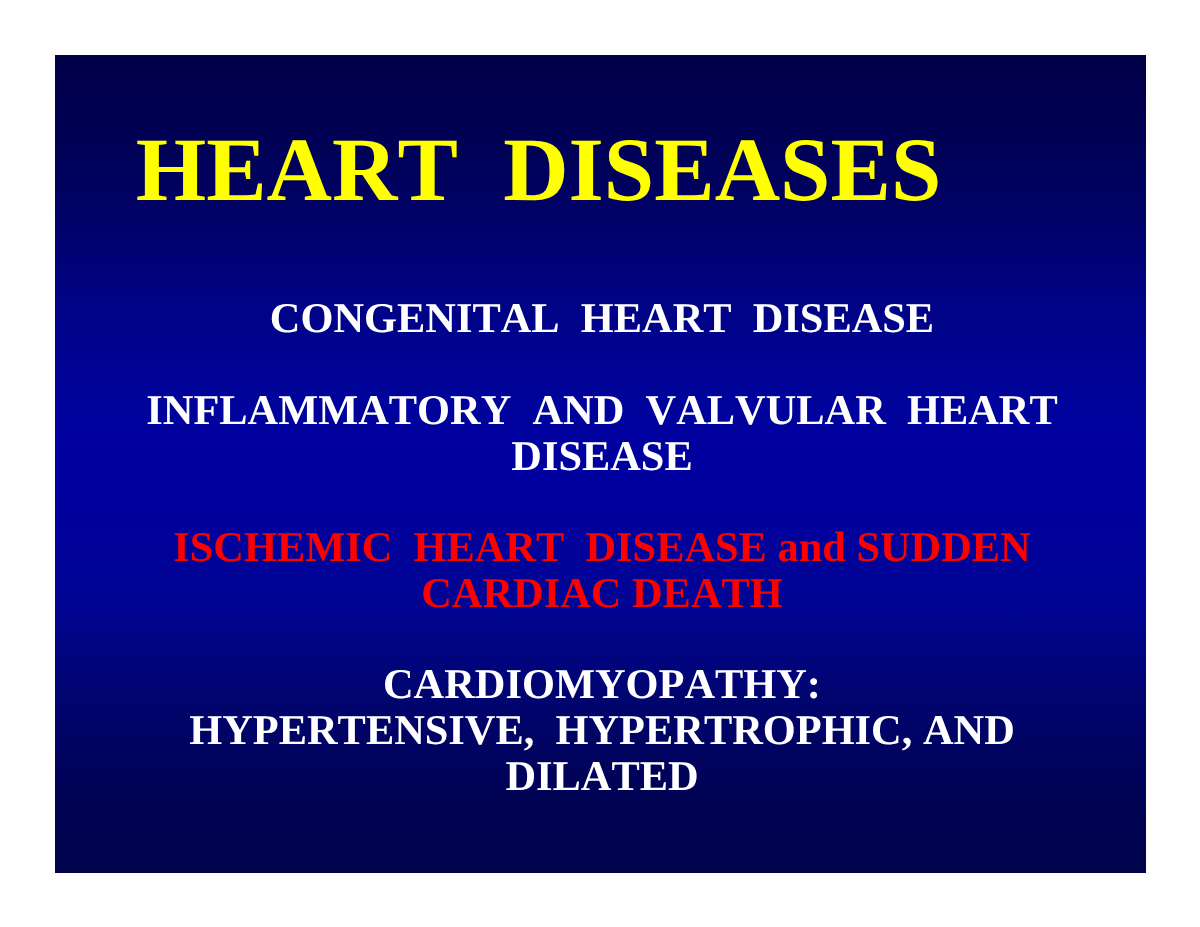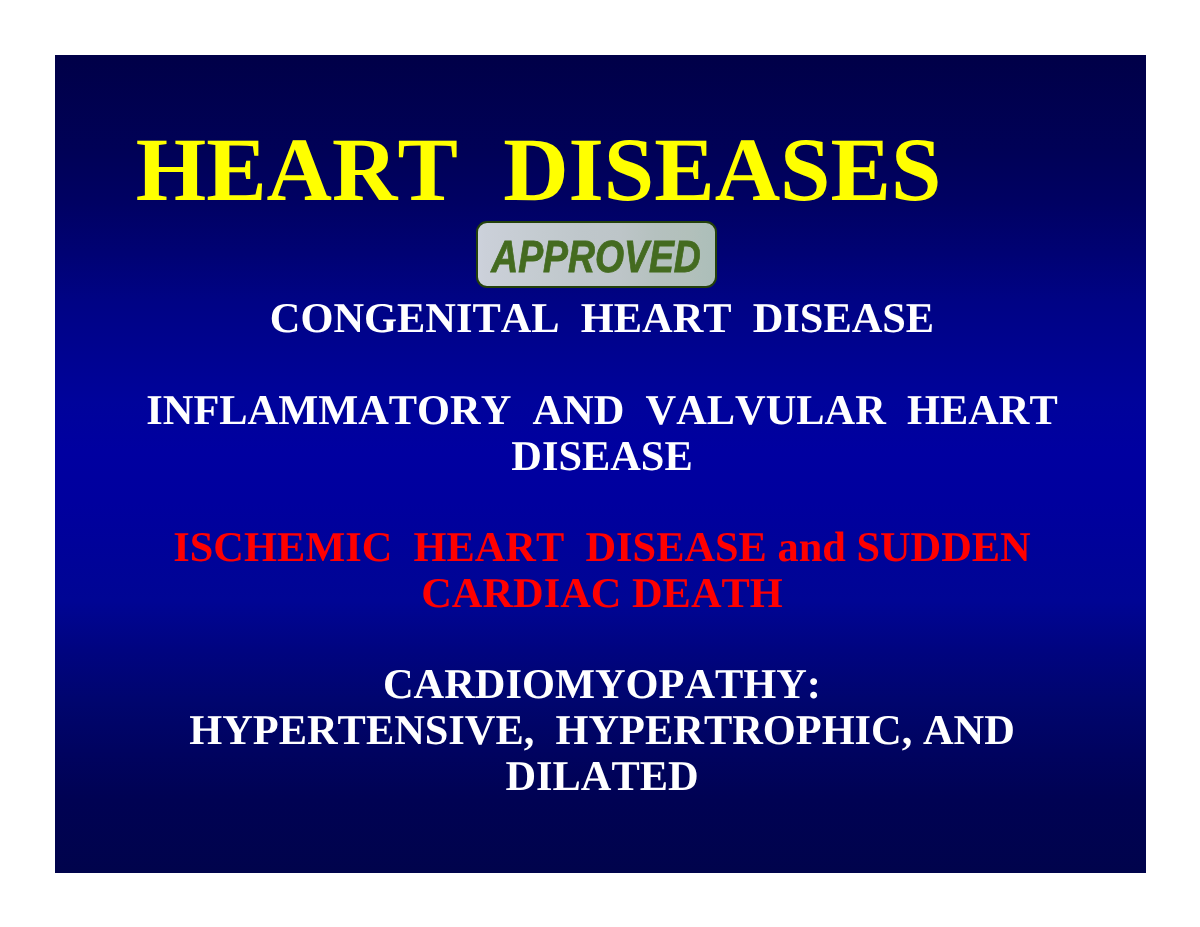--- a/index.html
+++ b/index.html
@@ -75,20 +75,17 @@
   .spacer{visibility:hidden;display:block;}
 </style>
 </head>
 <body>
 
 <div class="page">
   <div class="slide">
 
     <div class="title">HEART  DISEASES</div>
 
-    <div class="badge">
-      <span class="badge-text">APPROVED</span>
-    </div>
 
     <div class="body-block"><div class="body-line l-white">CONGENITAL  HEART  DISEASE</div><div class="spacer l-white">&nbsp;</div><div class="body-line l-white">INFLAMMATORY  AND  VALVULAR  HEART</div><div class="body-line l-white">DISEASE</div><div class="spacer l-white">&nbsp;</div><div class="body-line l-red">ISCHEMIC  HEART  DISEASE and SUDDEN</div><div class="body-line l-red">CARDIAC DEATH</div><div class="spacer l-white">&nbsp;</div><div class="body-line l-white">CARDIOMYOPATHY:</div><div class="body-line l-white">HYPERTENSIVE,  HYPERTROPHIC, AND</div><div class="body-line l-white">DILATED</div></div>
 
   </div>
 </div>
 
 </body></html>

